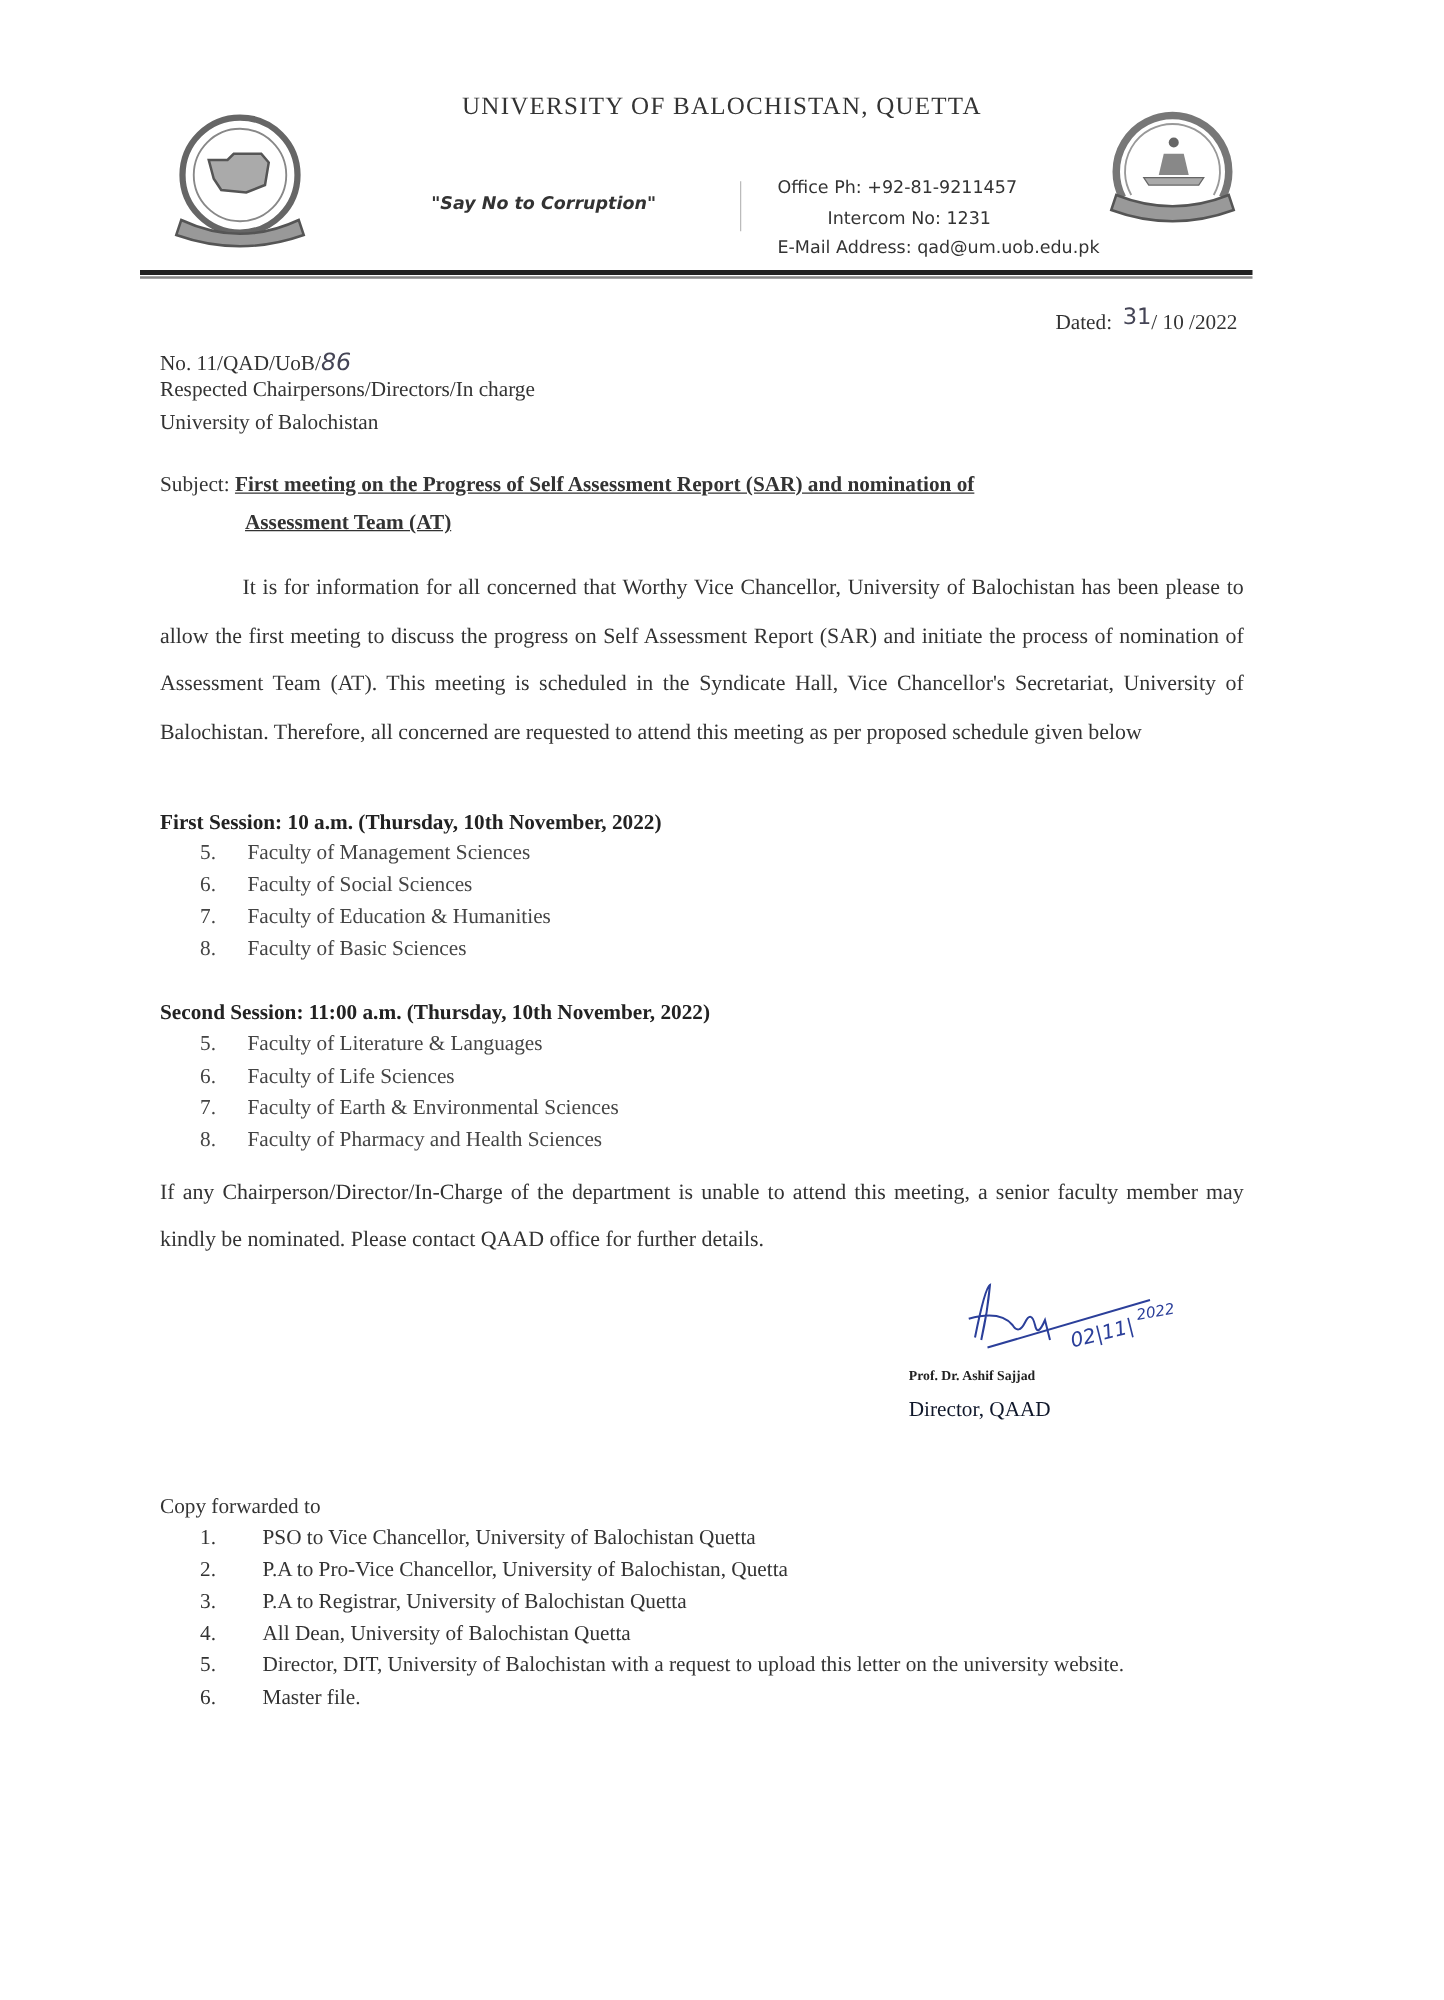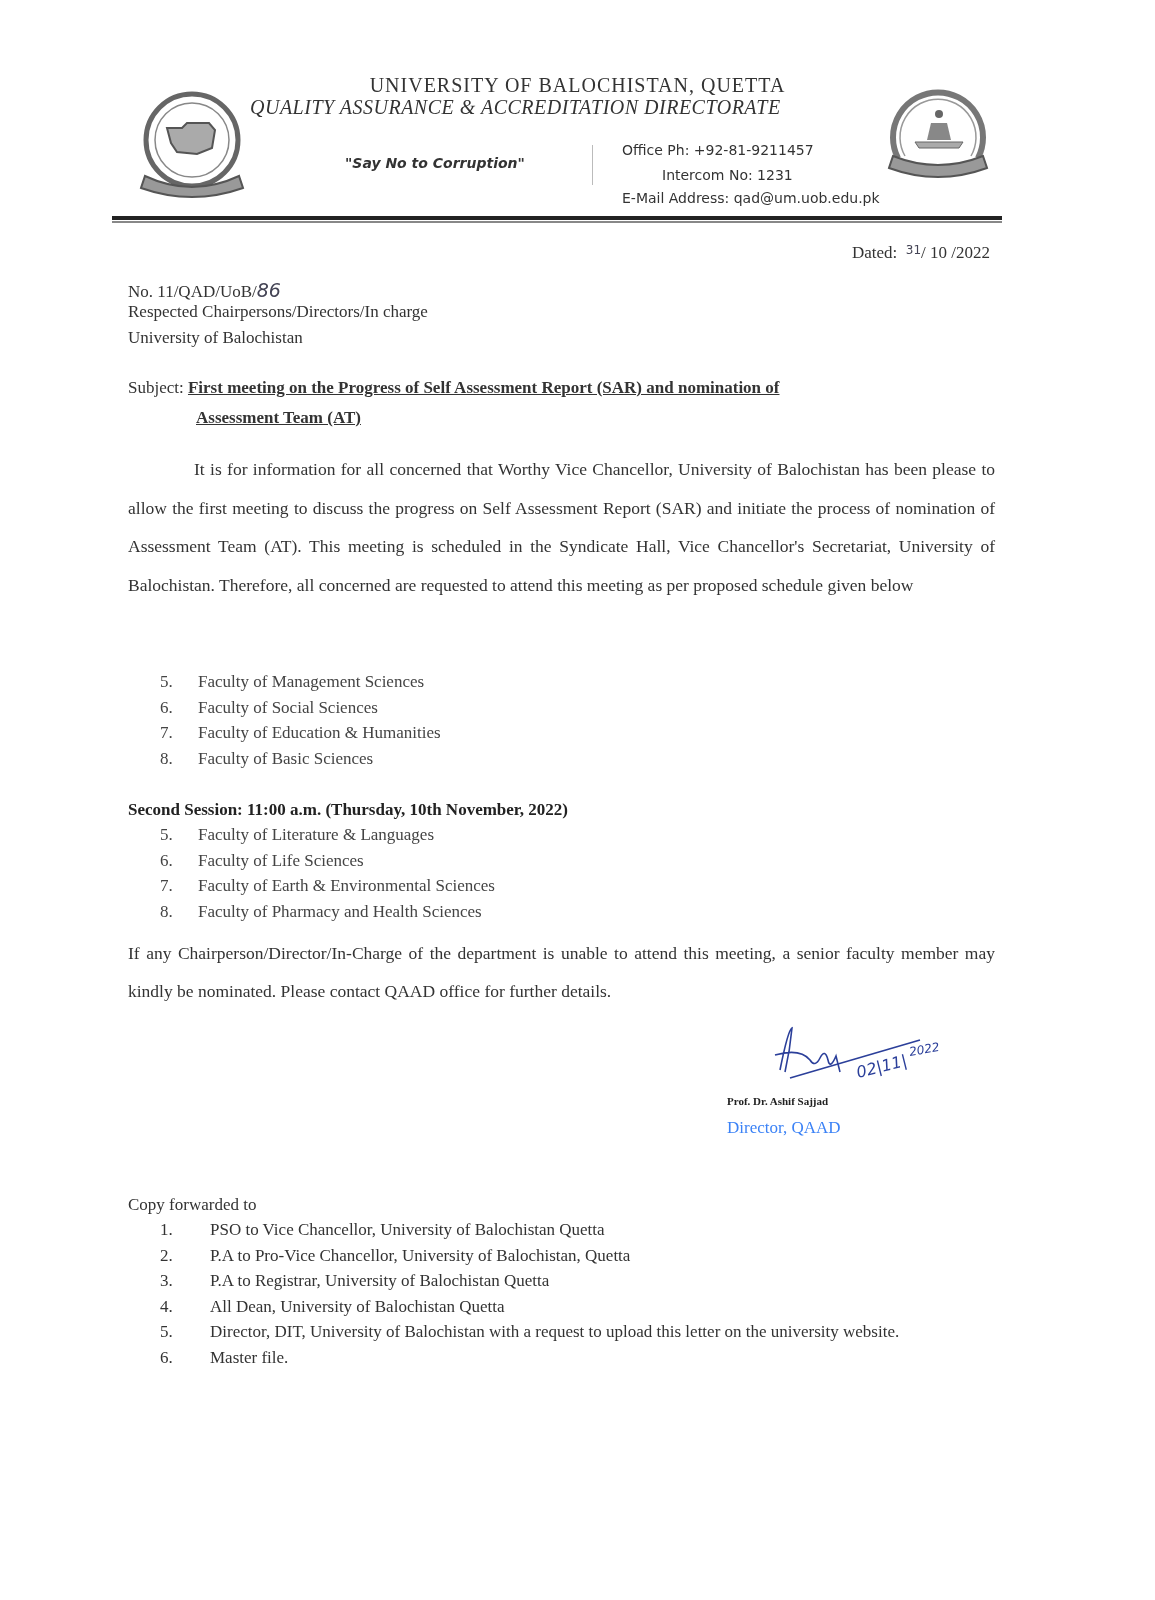--- a/index.html
+++ b/index.html
@@ -36,21 +36,21 @@
     font-size: 14px; color: #333;
   }
   .c1 { top: 142px; } .c2 { top: 167px; margin-left: 40px; } .c3 { top: 190px; }
   .rule { position: absolute; left: 112px; top: 216px; width: 890px; height: 4px; background: #222; }
   .rule2 { position: absolute; left: 112px; top: 221px; width: 890px; height: 2px; background: #888; }
 
   
   .ref { position: absolute; left: 128px; top: 243px; font-size: 17px; color: #333; margin-top: 36px; }
   .ref .hand { font-family: "DejaVu Sans", sans-serif; font-style: italic; font-size: 19px; color: #445; }
   .dated { position: absolute; right: 165px; top: 243px; font-size: 17px; color: #333; }
-  .dated .hand { font-family: "DejaVu Sans", sans-serif; font-size: 12px; vertical-align: 4px; color: #445; }
+  .dated .hand { font-family: "DejaVu Sans", sans-serif; font-size: 18px; vertical-align: 4px; color: #445; }
 
   .addr { position: absolute; left: 128px; font-size: 17px; color: #333; }
   .a1 { top: 302px; } .a2 { top: 328px; }
 
   .subject { position: absolute; left: 128px; top: 378px; font-size: 17px; color: #333; width: 875px; }
   .subject .subj-label { }
   .subject .subj-text { font-weight: bold; text-decoration: underline; }
   .subject2 { position: absolute; left: 196px; top: 408px; font-size: 17px; font-weight: bold; text-decoration: underline; color: #333; }
 
   .para {
@@ -66,21 +66,21 @@
   .list .num { width: 38px; }
   .l1 { top: 672px; } .l2 { top: 825px; }
 
   .closing {
     position: absolute; left: 128px; top: 934px; width: 867px;
     font-size: 17.5px; line-height: 38px; color: #333; text-align: justify;
   }
 
   .signature { position: absolute; left: 770px; top: 1020px; width: 200px; height: 70px; }
   .sig-name { position: absolute; left: 727px; top: 1095px; font-size: 11px; font-weight: bold; color: #222; }
-  .sig-title { position: absolute; left: 727px; top: 1118px; font-size: 17px; color: #3b82f6; }
+  .sig-title { position: absolute; left: 727px; top: 1118px; font-size: 17px; color: #0f172a; }
 
   .cc-head { position: absolute; left: 128px; top: 1195px; font-size: 17px; color: #333; }
   .cc-list { position: absolute; left: 160px; top: 1217px; width: 835px; margin: 0; padding: 0; list-style: none; font-size: 17px; color: #333; }
   .cc-list li { display: flex; line-height: 25.5px; }
   .cc-list .num { width: 38px; flex: none; }
   .cc-list .txt { flex: 1; text-align: justify; margin-left: 12px; }
 </style>
 </head>
 <body>
 
@@ -95,21 +95,20 @@
   <svg class="logo logo-right" viewBox="0 0 110 110">
     <path d="M15 80 A45 45 0 1 1 95 80" fill="none" stroke="#777" stroke-width="6"></path>
     <path d="M22 78 A38 38 0 1 1 88 78" fill="none" stroke="#999" stroke-width="1.5"></path>
     <circle cx="56" cy="36" r="4" fill="#666"></circle>
     <path d="M48 45 L64 45 L68 62 L44 62 Z" fill="#888"></path>
     <path d="M32 64 L80 64 L76 70 L36 70 Z" fill="#aaa" stroke="#666"></path>
     <path d="M10 78 Q55 96 100 78 L104 90 Q55 108 6 90 Z" fill="#999" stroke="#555" stroke-width="2"></path>
   </svg>
 
   <div class="lh-title">UNIVERSITY OF BALOCHISTAN, QUETTA</div>
-  <div class="lh-sub">QUALITY ASSURANCE &amp; ACCREDITATION DIRECTORATE</div>
   <div class="slogan">"Say  No to Corruption"</div>
   <div class="vsep"></div>
   <div class="contact c1">Office Ph: +92-81-9211457</div>
   <div class="contact c2">Intercom No: 1231</div>
   <div class="contact c3">E-Mail Address: qad@um.uob.edu.pk</div>
   <div class="rule"></div>
   <div class="rule2"></div>
 
   <div class="ref">
     <span>No. 11/QAD/UoB/</span><span class="hand">86</span>
@@ -122,20 +121,21 @@
   <div class="addr a2">University of Balochistan</div>
 
   <div class="subject">
     <span class="subj-label">Subject:</span>
     <span class="subj-text">First meeting on the Progress of Self Assessment Report (SAR) and nomination of</span>
   </div>
   <div class="subject2">Assessment Team (AT)</div>
 
   <div class="para"><span class="indent"></span><span>It is for information for all concerned that Worthy Vice Chancellor, University of Balochistan has been please to allow the first meeting to discuss the progress on Self Assessment Report (SAR) and initiate the process of nomination of Assessment Team (AT). This meeting is scheduled in the Syndicate Hall, Vice Chancellor's Secretariat, University of Balochistan. Therefore, all concerned are requested to attend this meeting as per proposed schedule given below</span></div>
 
+  <div class="session-head sh1">First Session: 10 a.m. (Thursday, 10th November, 2022)</div>
   <ul class="list l1">
     <li>
         <span class="num">5.</span>
         <span>Faculty of Management Sciences</span>
       </li>
     <li>
         <span class="num">6.</span>
         <span>Faculty of Social Sciences</span>
       </li>
     <li>

